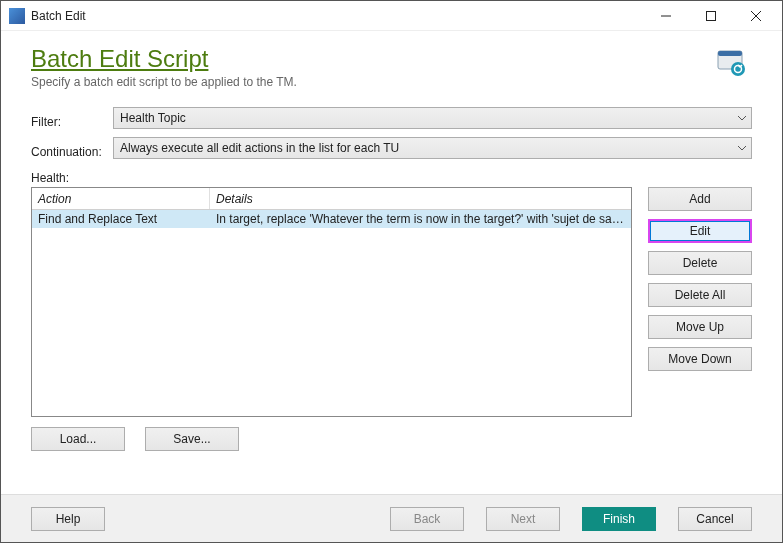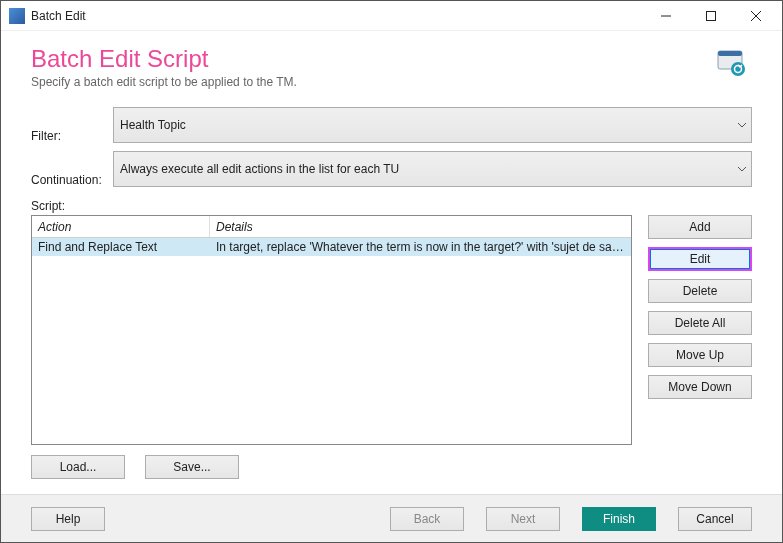--- a/index.html
+++ b/index.html
@@ -5,26 +5,26 @@
   * { box-sizing: border-box; }
   html, body { margin: 0; padding: 0; font-family: "Segoe UI", Tahoma, sans-serif; font-size: 12px; color: #222; background: #fff; }
   .window { width: 783px; height: 543px; border: 1px solid #555; display: flex; flex-direction: column; background: #fff; }
   .titlebar { height: 30px; display: flex; align-items: center; padding: 0 4px 0 8px; border-bottom: 1px solid #eee; }
   .titlebar .app-icon { width: 16px; height: 16px; background: linear-gradient(135deg,#4a90d9,#2c5aa0); margin-right: 6px; }
   .titlebar .title-text { flex: 0 0 auto; }
   .titlebar .spacer { flex: 1; }
   .winbtn { width: 45px; height: 30px; display: flex; align-items: center; justify-content: center; }
   .winbtn svg { display:block; }
   .content { flex: 1; padding: 14px 30px 0 30px; display: flex; flex-direction: column; position: relative; }
-  .page-title { font-size: 24px; font-weight: 400; color: #ec4899; margin: 0 0 2px 0; }
+  .page-title { font-size: 24px; font-weight: 400; color: #4d7c0f; margin: 0 0 2px 0; text-decoration: underline; }
   .page-subtitle { font-size: 12px; color: #666; margin-bottom: 18px; }
   .corner-icon { position: absolute; right: 34px; top: 16px; width: 32px; height: 32px; }
   .form-row { display: flex; align-items: flex-end; margin-bottom: 8px; }
   .form-label { width: 82px; color: #222; }
-  .select { flex: 1; height: 36px; border: 1px solid #adadad; background: linear-gradient(#f0f0f0,#e6e6e6); padding: 0 6px; display: flex; align-items: center; position: relative; }
+  .select { flex: 1; height: 22px; border: 1px solid #adadad; background: linear-gradient(#f0f0f0,#e6e6e6); padding: 0 6px; display: flex; align-items: center; position: relative; }
   .select .chevron { position: absolute; right: 4px; top: 50%; transform: translateY(-50%); }
   .actions-label { margin-top: 4px; margin-bottom: 2px; }
   .actions-area { display: flex; gap: 16px; }
   .table-wrap { flex: 1; border: 1px solid #888; height: 230px; background: #fff; display: flex; flex-direction: column; overflow: hidden; }
   .thead { display: flex; height: 22px; border-bottom: 1px solid #d0d0d0; }
   .th { display: flex; align-items: center; padding: 0 6px; font-weight: 400; color: #222; background: #fff; border-right: 1px solid #e0e0e0; font-style: italic; }
   .th.action-col { width: 178px; }
   .th.details-col { flex: 1; border-right: none; }
   .tbody { flex: 1; overflow: auto; }
   .trow { display: flex; height: 18px; align-items: center; background: #cfe8f6; }
@@ -94,21 +94,21 @@
     <div class="form-row">
       <div class="form-label">Continuation:</div>
       <div class="select">
         <span>Always execute all edit actions in the list for each TU</span>
         <svg class="chevron" width="10" height="6">
             <polyline points="1,1 5,5 9,1" fill="none" stroke="#555" stroke-width="1"></polyline>
           </svg>
       </div>
     </div>
 
-    <div class="actions-label">Script:</div>
+    <div class="actions-label">Health:</div>
 
     <div class="actions-area">
       <div class="table-wrap">
         <div class="thead">
           <div class="th action-col">Action</div>
           <div class="th details-col">Details</div>
         </div>
         <div class="tbody">
           <div class="trow">
             <div class="td action-col">Find and Replace Text</div>

